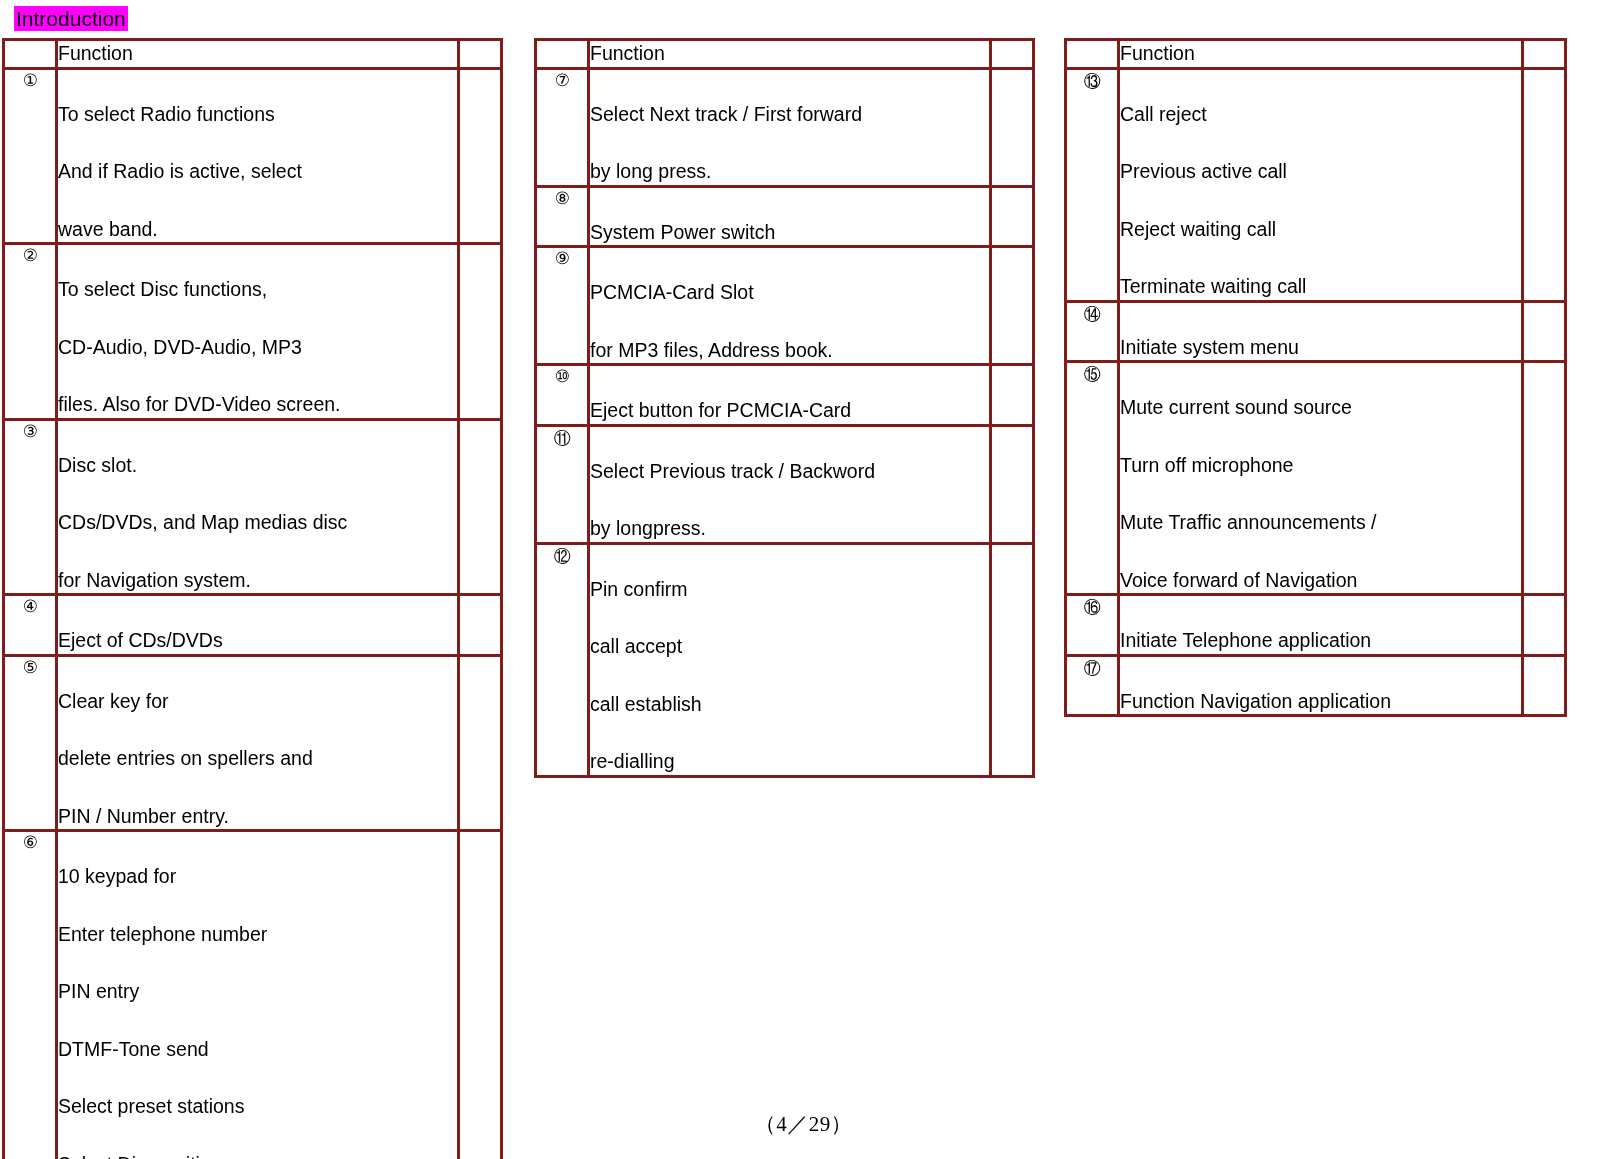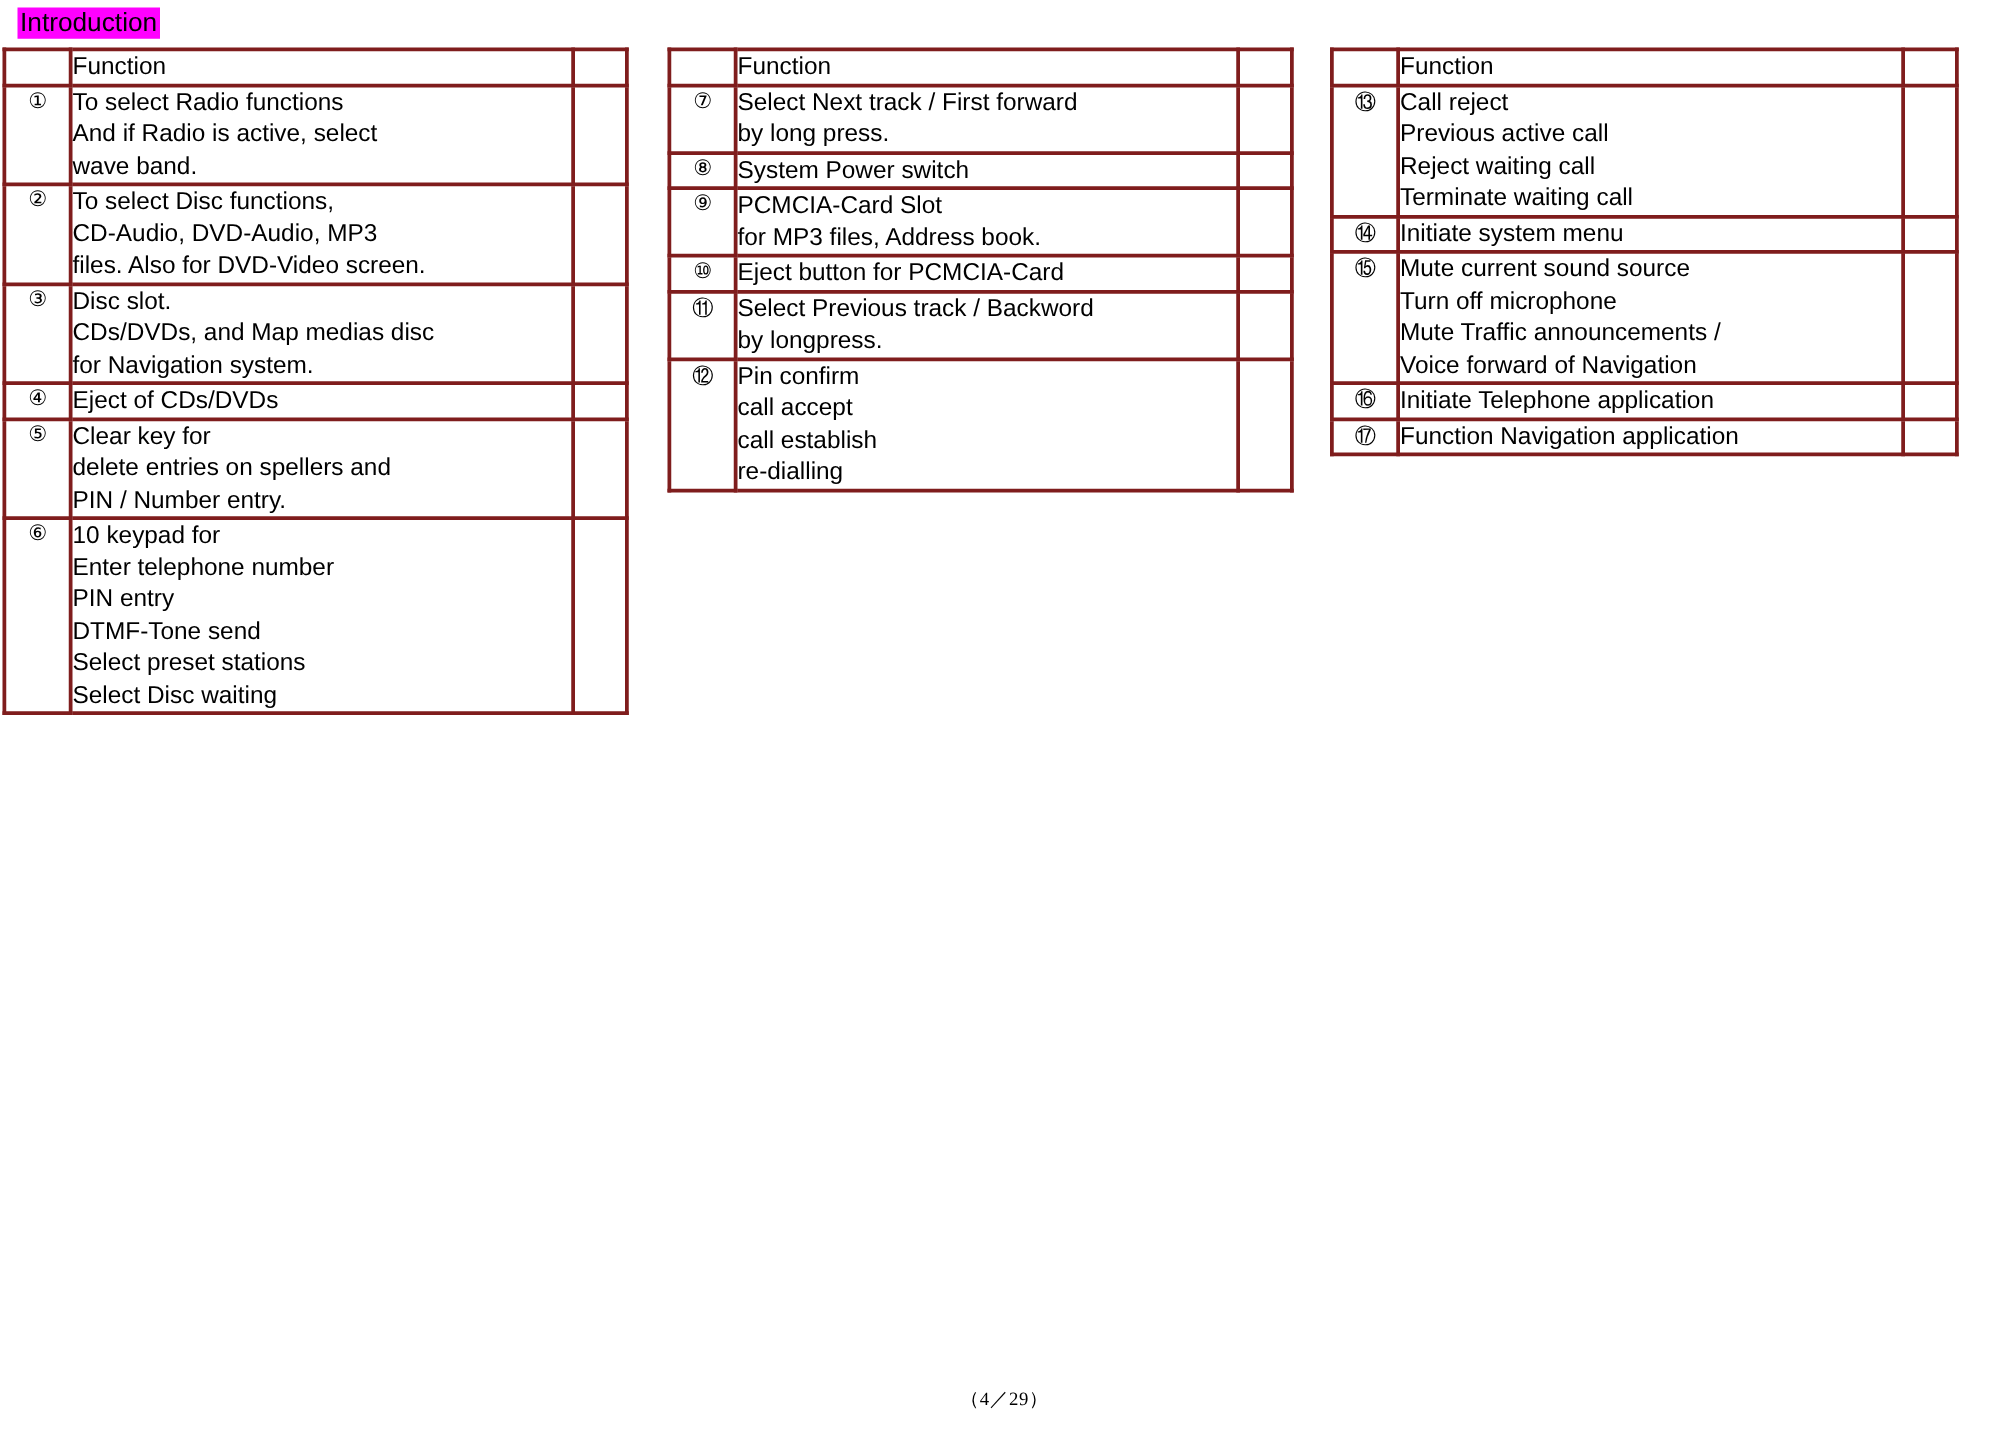--- a/index.html
+++ b/index.html
@@ -48,20 +48,21 @@
     font-size: 17px;
     letter-spacing: -0.5px;
   }
   .fn-cell {
     padding: 6px 8px 7px 8px;
     line-height: 25.5px;
   }
   .fn-cell .ln {
     display: block;
     white-space: nowrap;
+    margin-top: 32px;
   }
   .hdr-cell {
     padding: 6px 8px 7px 8px;
     line-height: 25.5px;
   }
   .blank-cell { }
 
   
   #table-1 { left: 2px; top: 38px; width: 500px; }
   #table-1 col.c-num  { width: 53px; }
@@ -80,21 +81,21 @@
   #table-3 col.c-fn   { width: 404px; }
   #table-3 col.c-img  { width: 43px; }
 
   
   .page-footer {
     position: absolute;
     left: 0;
     right: 0;
     top: 1110px;
     text-align: center;
-    font-size: 15px;
+    font-size: 21px;
     font-family: "Liberation Serif", serif;
     letter-spacing: 0.5px;
   }
 </style>
 </head>
 <body>
 
 <div class="doc-heading">Introduction</div>
 
 <table class="tbl" id="table-1">

